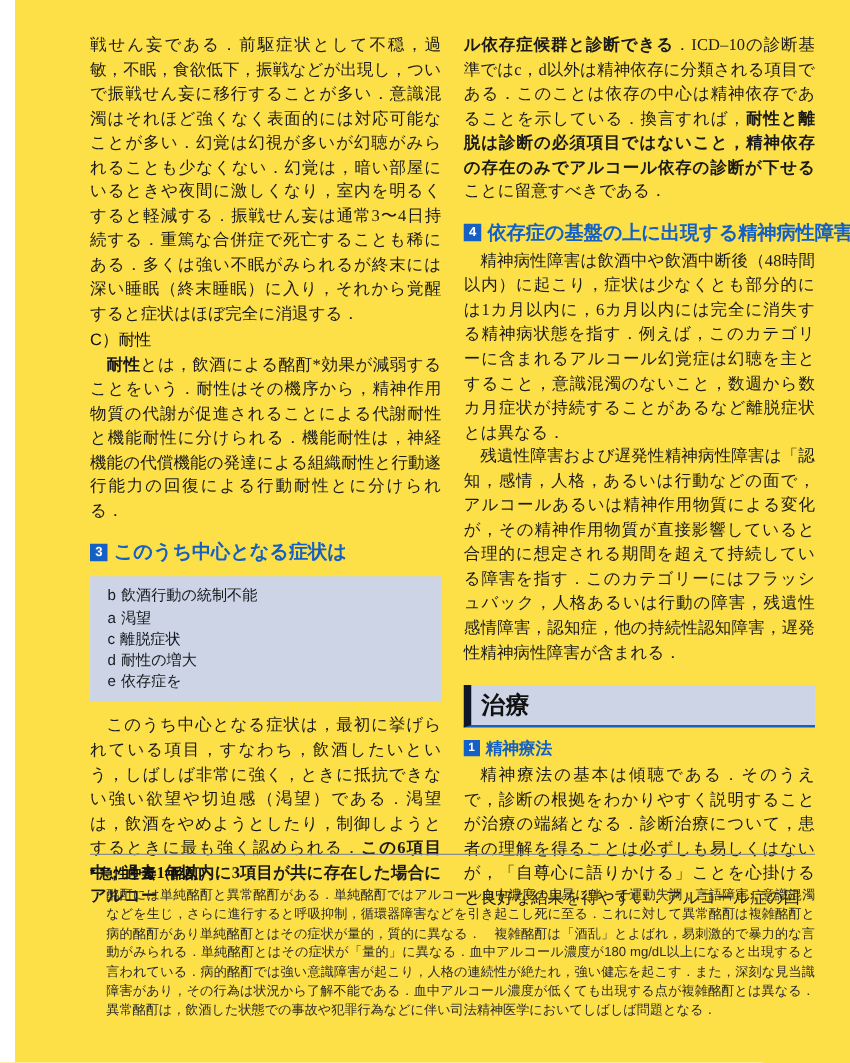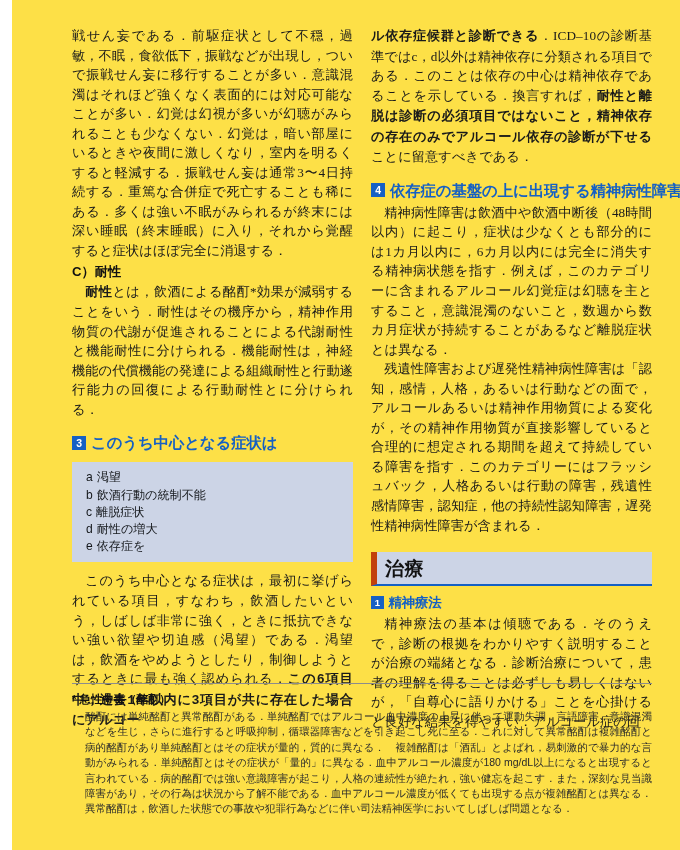--- a/index.html
+++ b/index.html
@@ -34,32 +34,32 @@
   }
   p {
     margin: 0;
     font-size: 13.2px;
     line-height: 19.55px;
     text-align: justify;
     text-justify: inter-ideograph;
     letter-spacing: 0.1px;
   }
   p.indent { text-indent: 1em; }
-  .b { font-weight: bold; font-family: Liberation Mono, monospace; }
+  .b { font-weight: bold; }
   sup {
     font-size: 8.4px;
     vertical-align: super;
     line-height: 0;
   }
 
   
   .subhead {
     font-family: "Liberation Sans", "DejaVu Sans", sans-serif;
     font-size: 13.2px;
-    font-weight: bold;
+    font-weight: normal;
     color: #111111;
     margin: 1px 0 1px 0;
     line-height: 19px;
   }
 
   
   .numhead {
     display: flex;
     align-items: center;
     gap: 5px;
@@ -107,21 +107,21 @@
     font-size: 12.1px;
     line-height: 17.2px;
     color: #15181c;
     white-space: nowrap;
   }
   .criteria-item .ltr { margin-right: 4px; }
 
   
   .sectionbox {
     background: #ccd4e6;
-    border-left: 6px solid #c2410c;
+    border-left: 6px solid #0f172a;
     border-bottom: 2.5px solid #1560c4;
     padding: 4px 0 3px 8px;
     margin: 17px 0 6px 0;
   }
   .sectionbox-title {
     font-family: "Liberation Sans", "DejaVu Sans", sans-serif;
     font-size: 19px;
     font-weight: bold;
     color: #111111;
     line-height: 25px;
@@ -170,22 +170,22 @@
 
       <p class="indent"><span class="b">耐性</span><span>とは，飲酒による酩酊*効果が減弱することをいう．耐性はその機序から，精神作用物質の代謝が促進されることによる代謝耐性と機能耐性に分けられる．機能耐性は，神経機能の代償機能の発達による組織耐性と行動遂行能力の回復による行動耐性とに分けられる．</span></p>
 
       <div class="numhead">
         <span class="numbadge">3</span>
         <span>このうち中心となる症状は</span>
       </div>
 
 
       <div class="criteria-box">
+        <div class="criteria-item"><span class="ltr">b</span><span>飲酒行動の統制不能</span></div>
         <div class="criteria-item"><span class="ltr">a</span><span>渇望</span></div>
-        <div class="criteria-item"><span class="ltr">b</span><span>飲酒行動の統制不能</span></div>
         <div class="criteria-item"><span class="ltr">c</span><span>離脱症状</span></div>
         <div class="criteria-item"><span class="ltr">d</span><span>耐性の増大</span></div>
         <div class="criteria-item"><span class="ltr">e</span><span>依存症を</span></div>
       </div>
 
       <p class="indent"><span>このうち中心となる症状は，最初に挙げられている項目，すなわち，飲酒したいという，しばしば非常に強く，ときに抵抗できない強い欲望や切迫感（渇望）である．渇望は，飲酒をやめようとしたり，制御しようとするときに最も強く認められる．</span><span class="b">この6項目中，過去1年以内に3項目が共に存在した場合にアルコー</span></p>
 
     </div>
 
     <div class="col">

